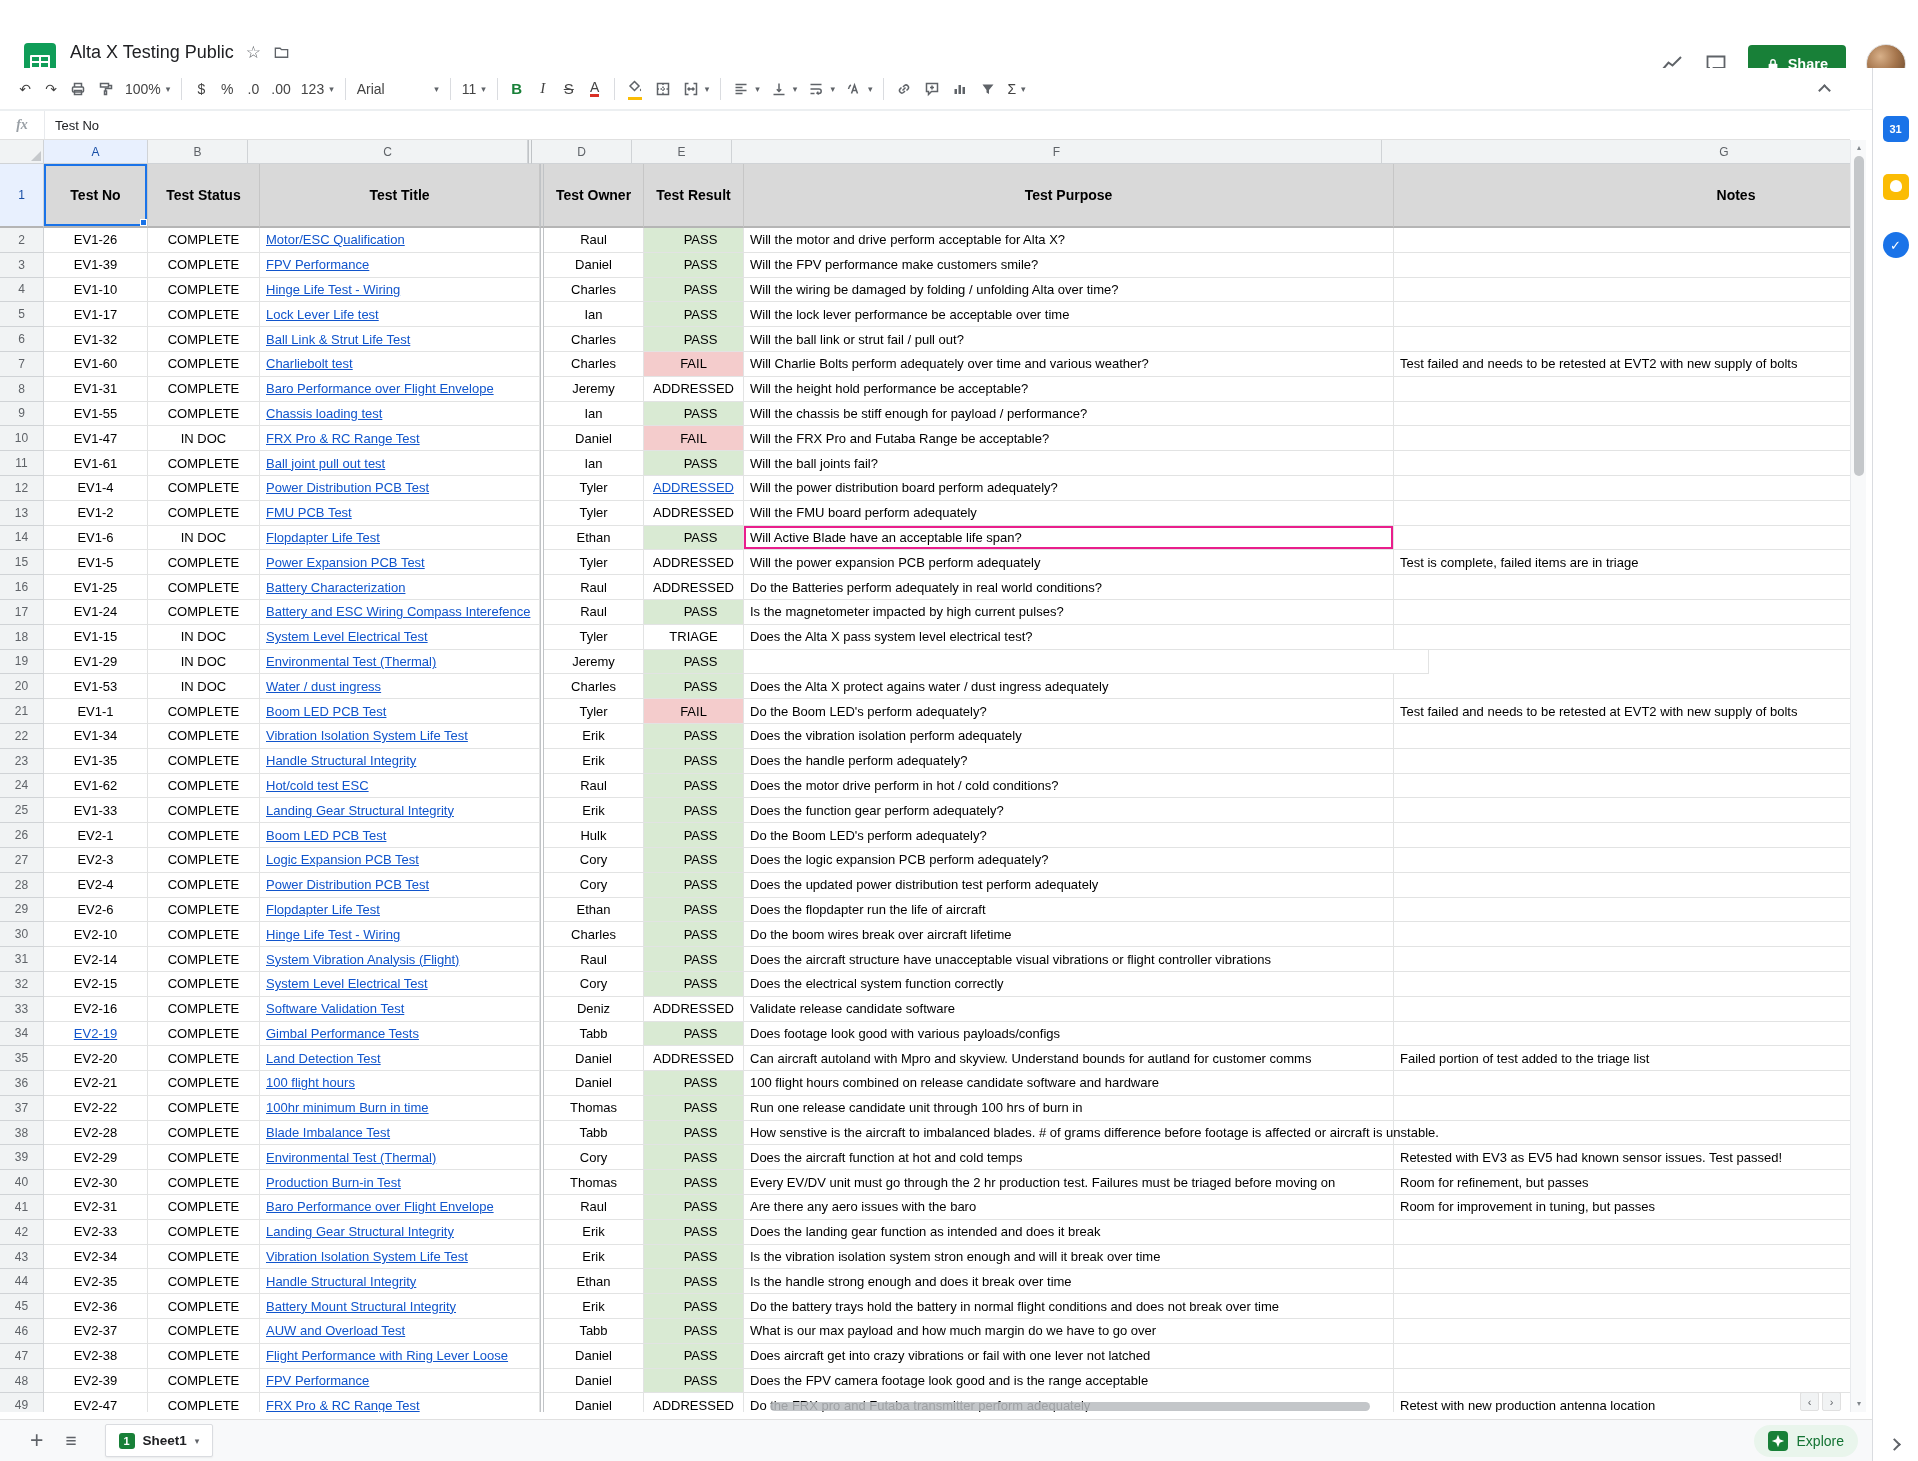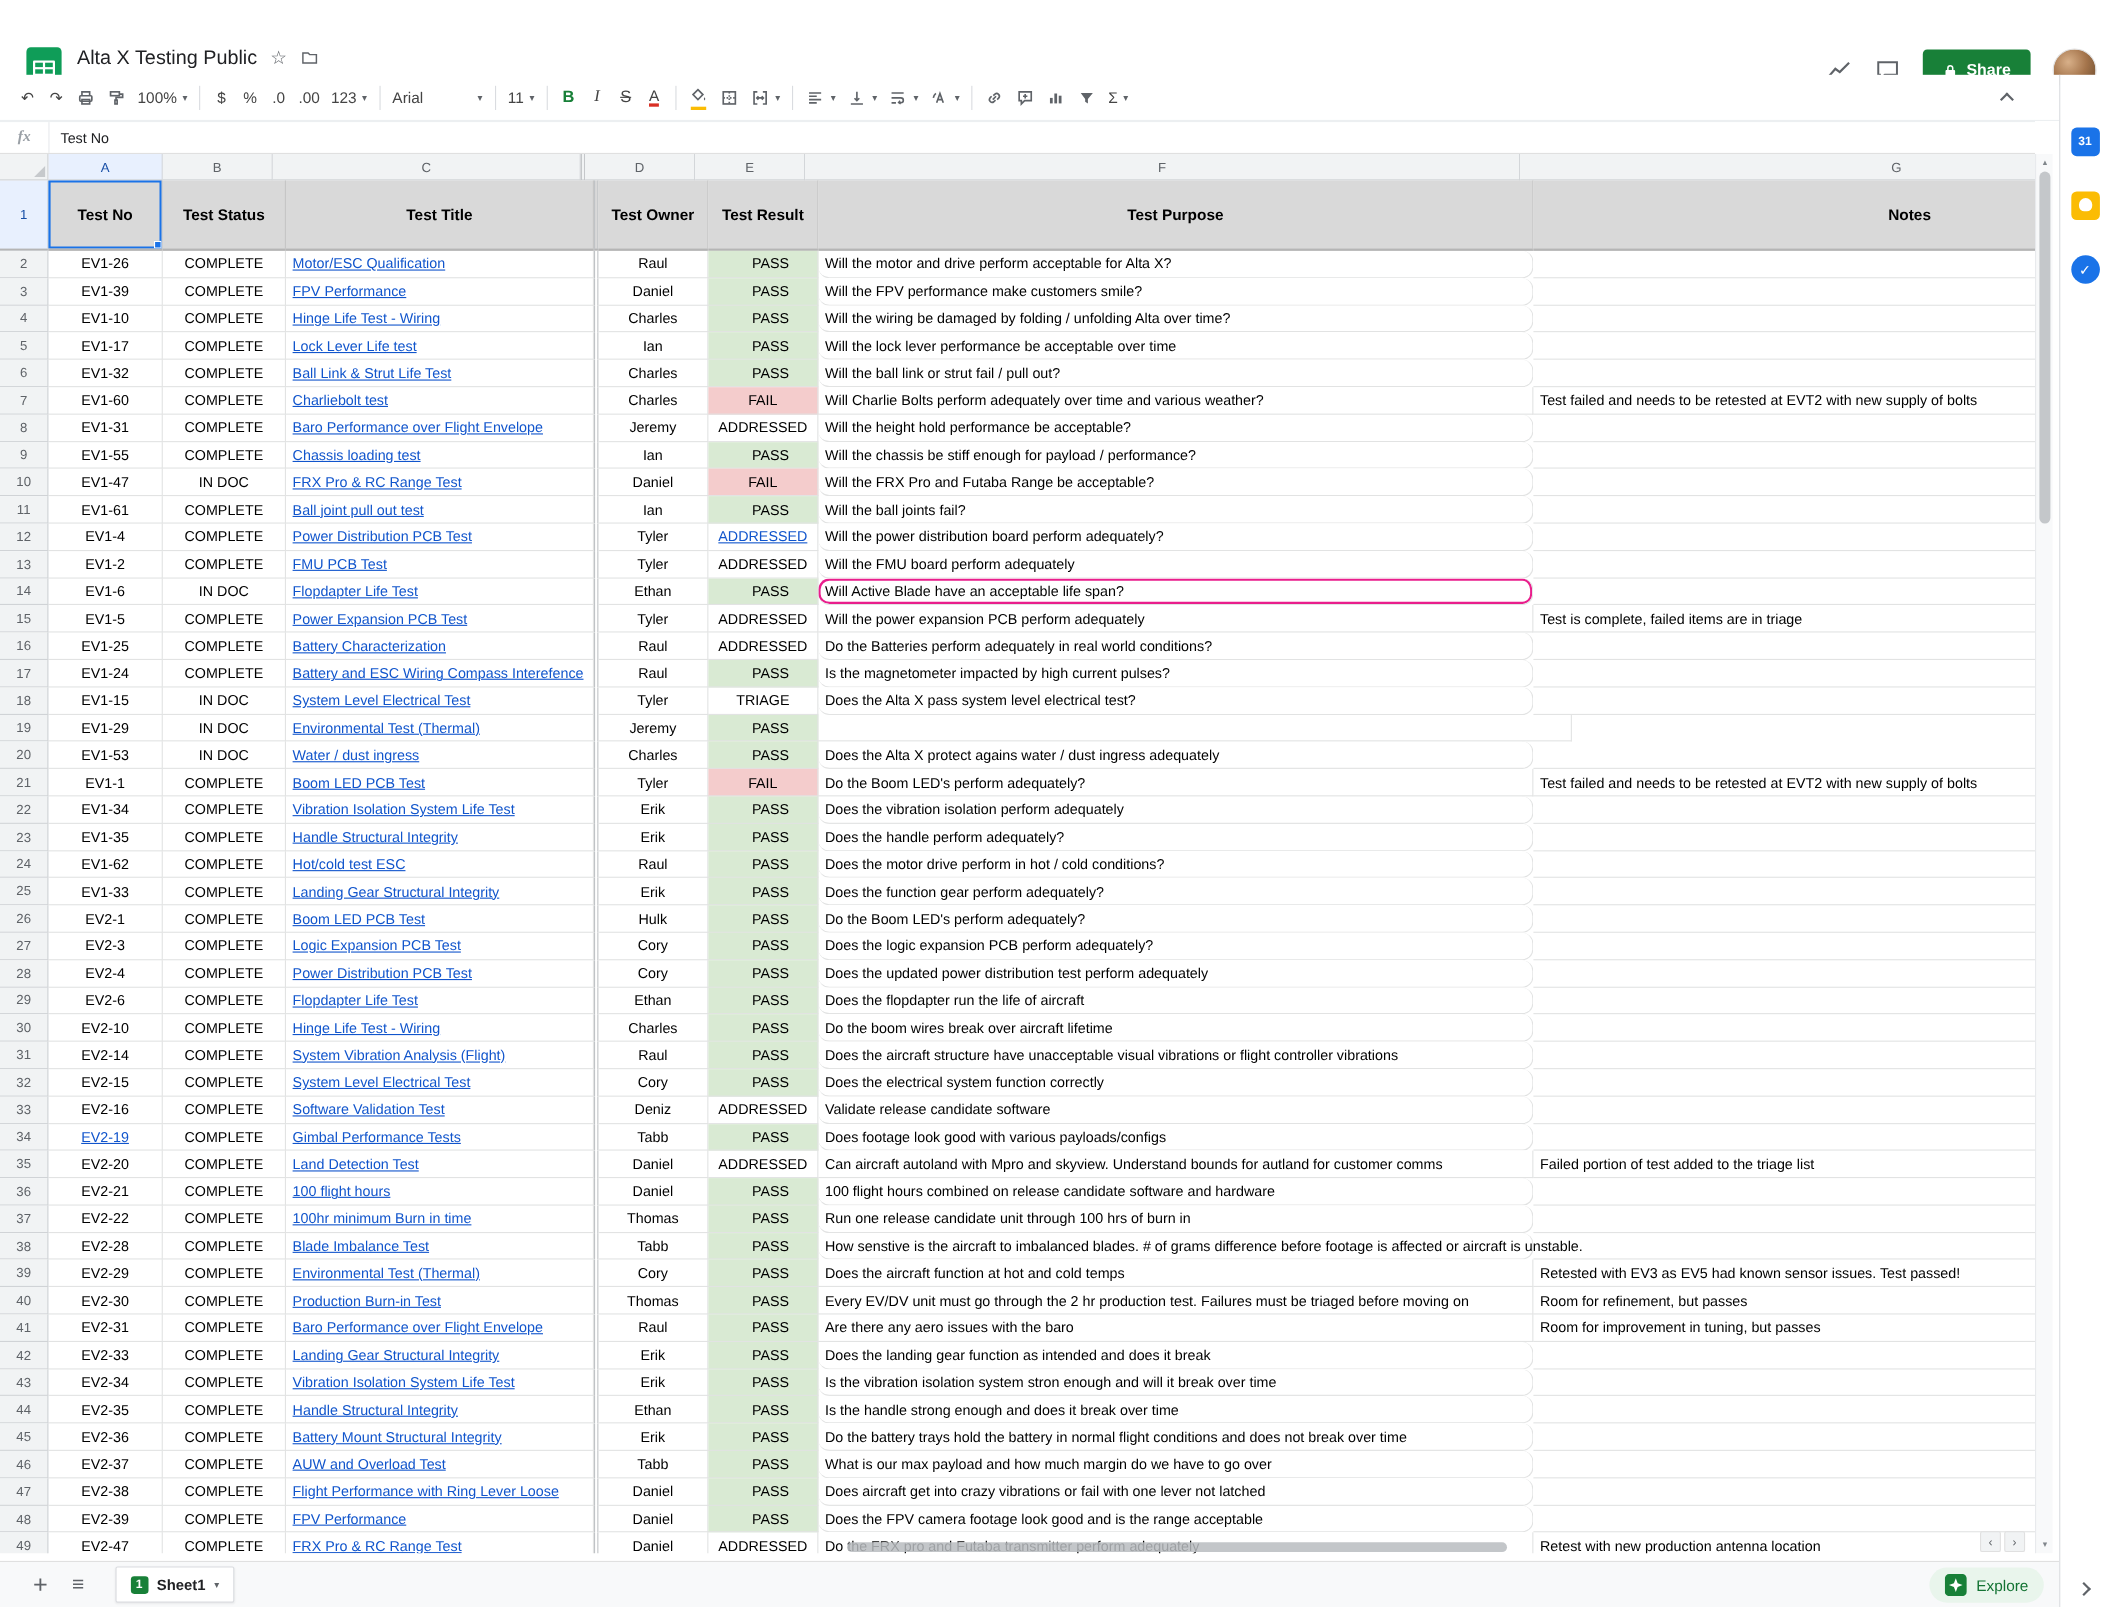--- a/index.html
+++ b/index.html
@@ -91,21 +91,21 @@
   .c{justify-content:center;}
   .hcell{background:var(--hdr);font-weight:bold;font-size:14px;justify-content:center;
          border-right:1px solid #c6c6c6;border-bottom:2px solid #b5b5b5;color:#000;}
   .sel{box-shadow:inset 0 0 0 2px var(--sel);}
   .fill-handle{position:absolute;right:0;bottom:0;width:7px;height:7px;background:var(--sel);
                border:1px solid #fff;cursor:crosshair;}
   .pass{background:var(--pass);padding-left:20px;}
   .fail{background:var(--fail);}
   .link{color:var(--link);text-decoration:underline;cursor:pointer;}
   .collab{box-shadow:inset 0 0 0 2px var(--collab);}
-  .ovf{overflow:visible;z-index:1;border-radius:10px;}
+  .ovf{overflow:visible;z-index:1;}
 
   
   .vscroll{position:absolute;top:140px;left:1850px;width:16px;height:1272px;background:#f8f9fa;
            border-left:1px solid #e8eaed;}
   .varrow{width:16px;height:14px;display:flex;align-items:center;justify-content:center;
           font-size:8px;color:#80868b;cursor:pointer;}
   .vthumb{position:absolute;top:16px;left:3px;width:10px;height:320px;background:#c4c7ca;
           border-radius:5px;cursor:pointer;}
   .vdown{position:absolute;bottom:2px;left:0;}
   .hbar{position:absolute;left:770px;top:1402px;width:600px;height:9px;background:#b9bcc0;

